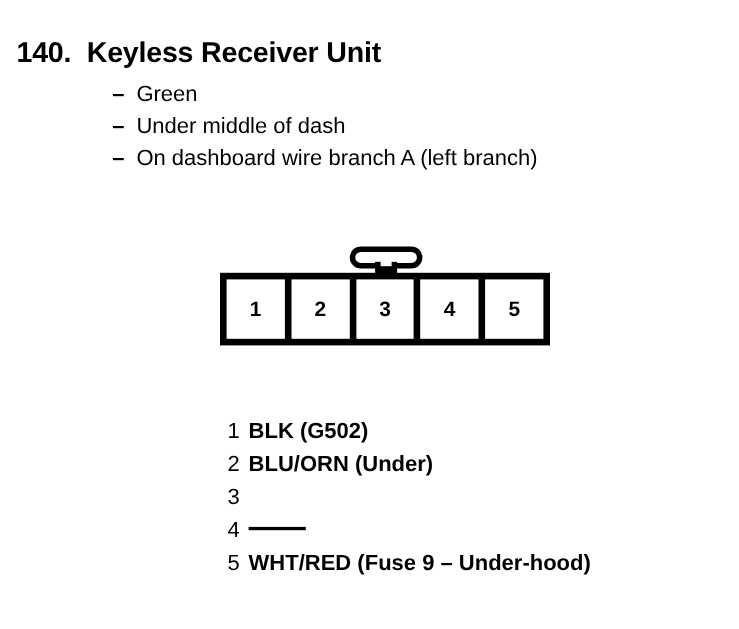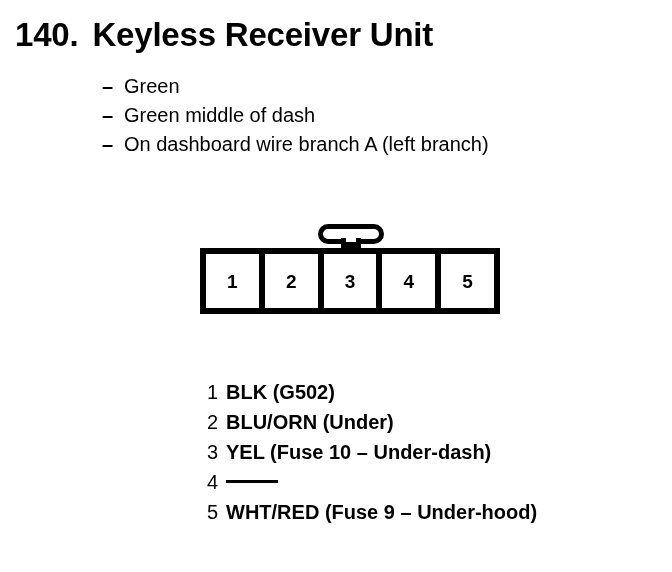--- a/index.html
+++ b/index.html
@@ -14,22 +14,22 @@
     overflow: hidden;
     font-family: "Liberation Sans", sans-serif;
     color: #000000;
     -webkit-font-smoothing: none;
   }
 
   
   .page-title {
     position: absolute;
     left: 15px;
-    top: 18px;
-    font-size: 33px;
+    top: 34px;
+    font-size: 26px;
     font-weight: bold;
     letter-spacing: -0.2px;
     white-space: nowrap;
     line-height: 1;
   }
   .title-num { margin-right: 14px; }
 
   
   .bullets {
     position: absolute;
@@ -152,21 +152,21 @@
   <span class="title-num">140.</span><span>Keyless Receiver Unit</span>
 </div>
 
 <div class="bullets">
   <div class="bullet-row">
     <span class="bullet-dash">–</span>
     <span class="bullet-text">Green</span>
   </div>
   <div class="bullet-row">
     <span class="bullet-dash">–</span>
-    <span class="bullet-text">Green middle of dash</span>
+    <span class="bullet-text">Under middle of dash</span>
   </div>
   <div class="bullet-row">
     <span class="bullet-dash">–</span>
     <span class="bullet-text">On dashboard wire branch A (left branch)</span>
   </div>
 </div>
 
 <div class="connector">
   <div class="latch">
     <div class="latch-body"></div>
@@ -186,21 +186,20 @@
   <div class="pin-row">
     <span class="pin-num">1</span>
     <span class="pin-desc">BLK (G502)</span>
   </div>
   <div class="pin-row">
     <span class="pin-num">2</span>
     <span class="pin-desc">BLU/ORN (Under)</span>
   </div>
   <div class="pin-row">
     <span class="pin-num">3</span>
-    <span class="pin-desc">YEL (Fuse 10 – Under-dash)</span>
   </div>
   <div class="pin-row">
     <span class="pin-num">4</span>
     <span class="pin-empty"></span>
   </div>
   <div class="pin-row">
     <span class="pin-num">5</span>
     <span class="pin-desc">WHT/RED (Fuse 9 – Under-hood)</span>
   </div>
 </div>

